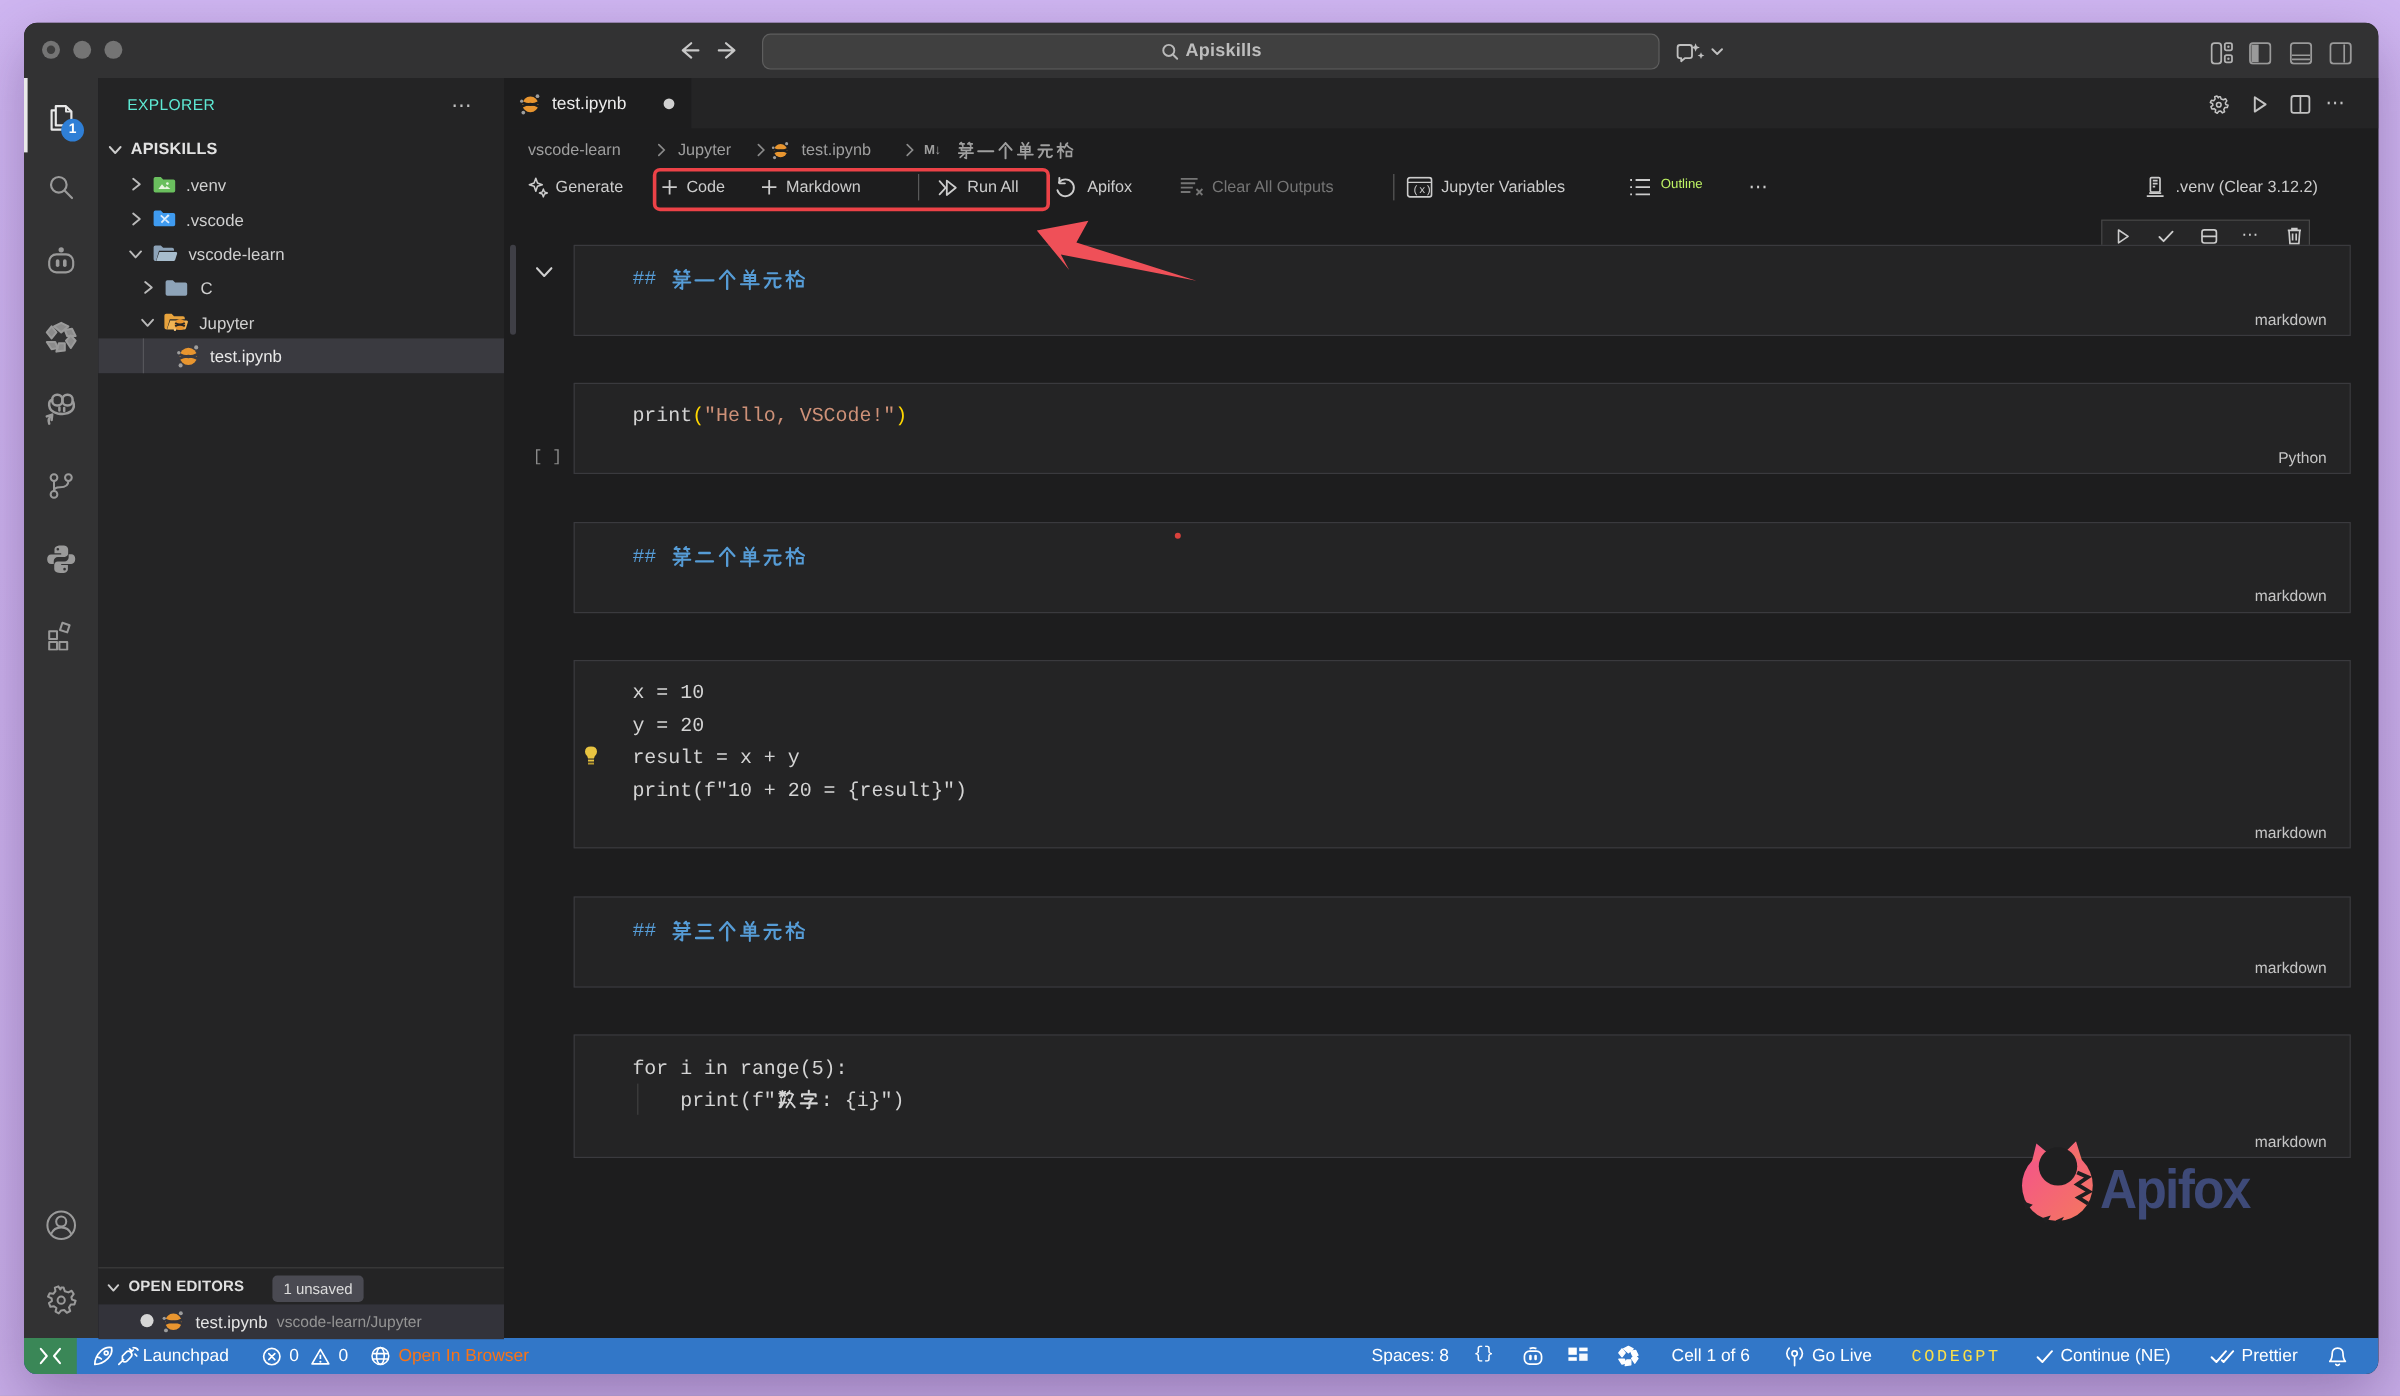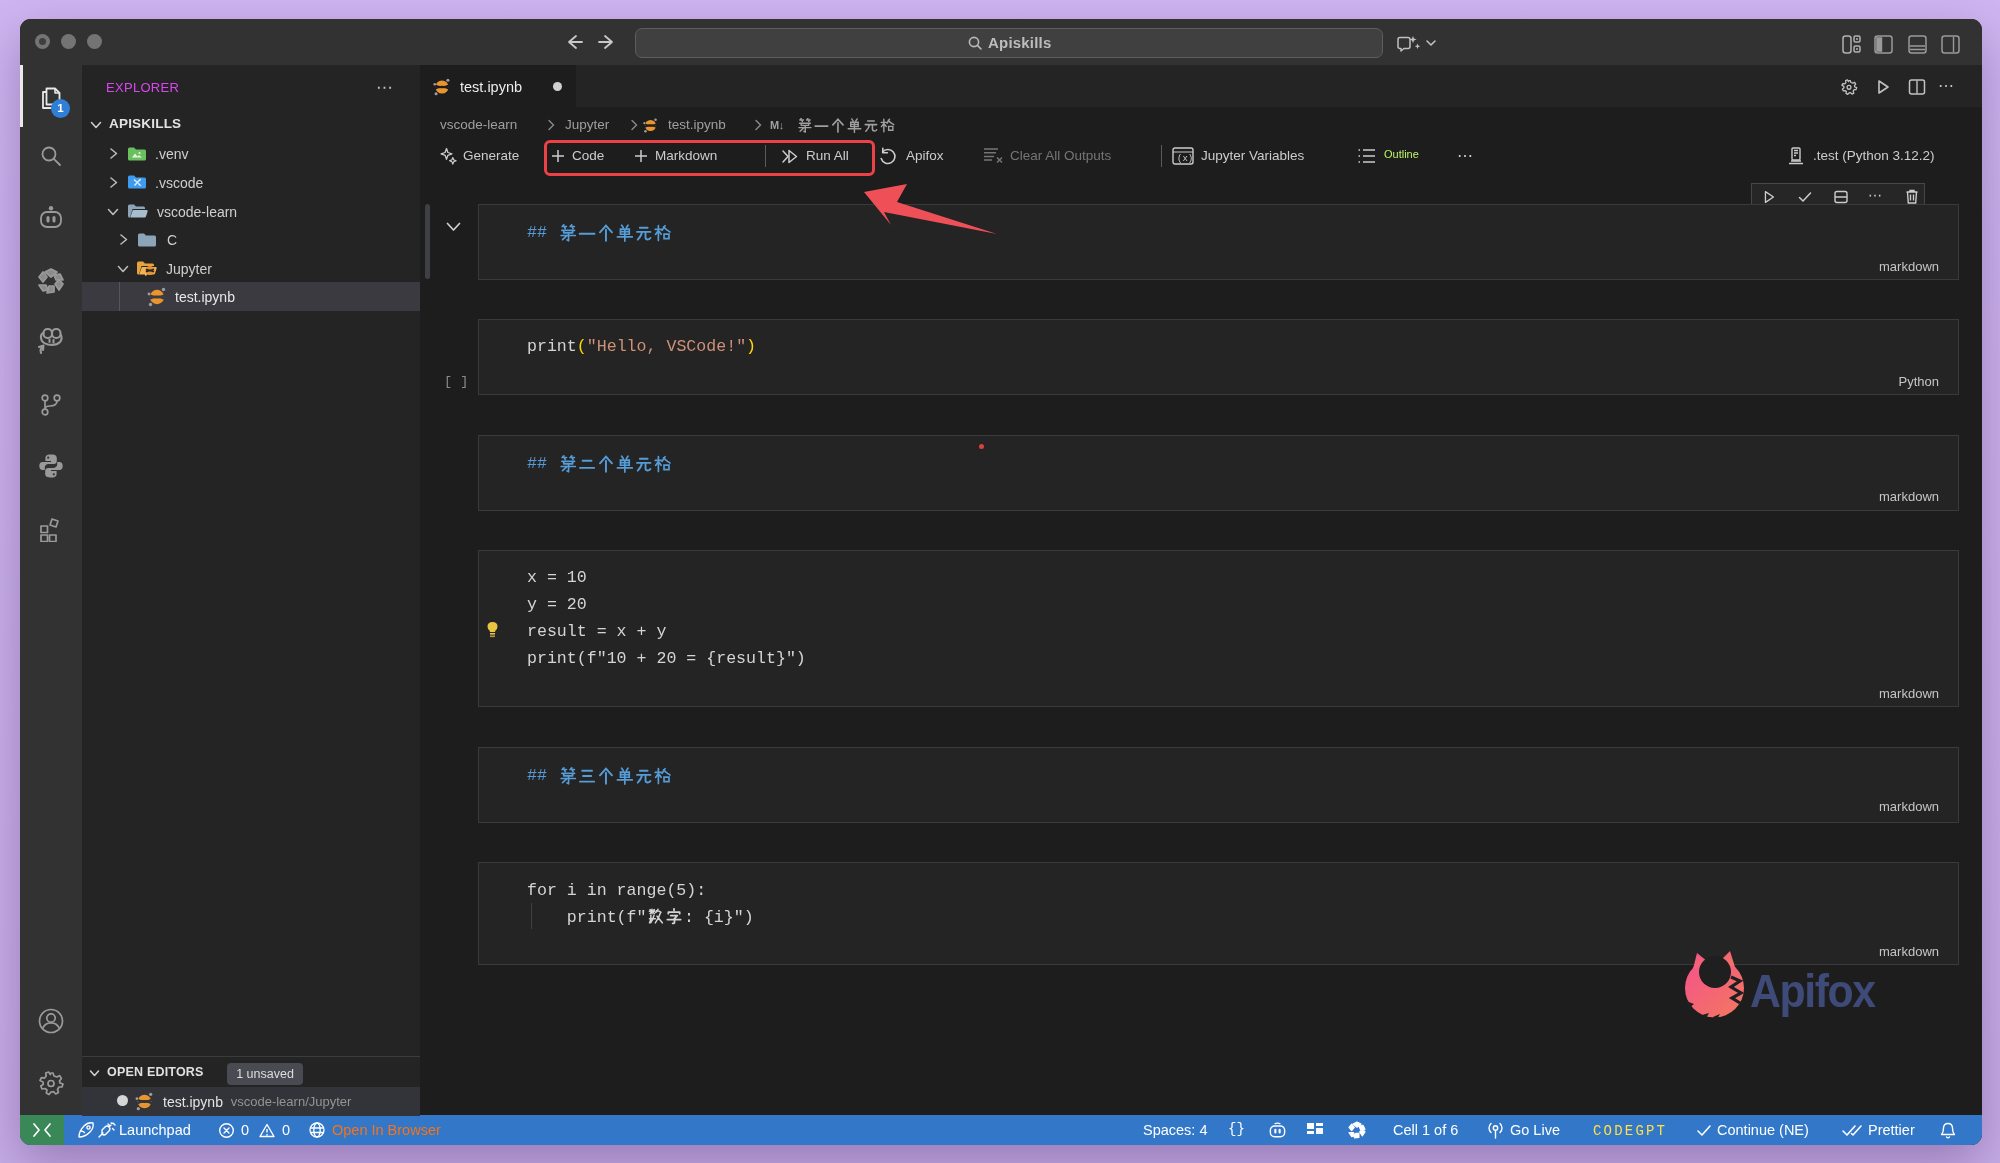--- a/index.html
+++ b/index.html
@@ -172,21 +172,21 @@
         <path d="M5.5 21.5 Q8 15.8 14 15.8 Q20 15.8 22.5 21.5"></path>
       </g>
     </svg>
 <svg class="a" style="left:17px;top:1050px" width="28" height="28" viewBox="0 0 28 28">
       <g stroke="#9a9a9a" stroke-width="1.7" fill="none">
         <path d="M14 4 L16 4 L17 7 L20 8 L22.7 6.6 L24.4 9.4 L22.5 12 L23 14 L26 15 L25 18 L22 18 L20.5 20.5 L21.5 23.5 L18.7 25 L16.5 22.7 L14 23 L12 25.5 L9.3 24 L10 21 L8 19.5 L5 20 L3.8 17 L6.3 15.2 L6 13 L3 11.5 L4.4 8.7 L7.4 9.2 L9.2 7 L8.7 4 L11.6 3 L13.3 5.6 Z" stroke-linejoin="round"></path>
         <circle cx="14" cy="14.5" r="3"></circle>
       </g>
     </svg>
 
-<div class="a" style="left:86px;top:61px;font-size:13px;color:#d946ef;letter-spacing:.3px;">EXPLORER</div>
+<div class="a" style="left:86px;top:61px;font-size:13px;color:#5eead4;letter-spacing:.3px;">EXPLORER</div>
 <div class="a" style="left:356px;top:58px;font-size:17px;color:#c0c0c0;letter-spacing:1px;">⋯</div>
 <svg class="a" style="left:69px;top:99px" width="14" height="14" viewBox="0 0 14 14">
       <path d="M2.5 4.5 L7 9.5 L11.5 4.5" stroke="#cccccc" stroke-width="1.6" fill="none" stroke-linecap="round" stroke-linejoin="round"></path>
     </svg>
 <div class="a" style="left:89px;top:97px;font-size:13.5px;font-weight:bold;color:#e2e2e2;letter-spacing:.2px;">APISKILLS</div>
 <svg class="a" style="left:87px;top:128px" width="13" height="13" viewBox="0 0 13 13">
       <path d="M4 2 L9.5 6.5 L4 11" stroke="#bababa" stroke-width="1.6" fill="none" stroke-linecap="round" stroke-linejoin="round"></path>
     </svg>
 <svg class="a" style="left:107px;top:127px" width="20" height="16" viewBox="0 0 20 16">
       <path d="M1 3 Q1 1.5 2.5 1.5 H7 L9 3.5 H17.5 Q19 3.5 19 5 V13 Q19 14.5 17.5 14.5 H2.5 Q1 14.5 1 13 Z" fill="#6abf5e"></path>
@@ -359,21 +359,21 @@
     </svg>
 <div class="a" style="left:1364px;top:129px;font-size:11px;color:#bef264;">Outline</div>
 <div class="a" style="left:1437px;top:127px;font-size:16px;color:#cccccc;">⋯</div>
 <svg class="a" style="left:1766px;top:127px" width="20" height="20" viewBox="0 0 20 20">
       <g stroke="#cccccc" stroke-width="1.4" fill="none">
         <rect x="6" y="2" width="8" height="12" rx="1"></rect>
         <path d="M8 4.5 H12 M8 7 H12 M8 9.5 H10"></path>
         <path d="M3 17.5 H17 M5 15 H15"></path>
       </g>
     </svg>
-<div class="a" style="left:1793px;top:129px;font-size:13.5px;color:#cccccc;">.test (Python 3.12.2)</div>
+<div class="a" style="left:1793px;top:129px;font-size:13.5px;color:#cccccc;">.venv (Clear 3.12.2)</div>
 
 <div class="a" style="left:524px;top:121px;width:331px;height:36px;border:3.5px solid #ec4247;border-radius:6px;z-index:60;"></div>
 <svg class="a" style="left:840px;top:162px;z-index:60" width="145" height="62" viewBox="0 0 145 62">
       <path d="M4 11 L47 3 L37 21 L137 53 L24 31 L31 44 Z" fill="#ef5058"></path>
     </svg>
 
 <div class="a" style="left:1731px;top:164px;width:174px;height:28px;background:#262627;border:1px solid #474747;"></div>
 <svg class="a" style="left:1741px;top:170px" width="16" height="16" viewBox="0 0 18 18">
       <path d="M5 3 L14 9 L5 15 Z" stroke="#cccccc" stroke-width="1.5" fill="none" stroke-linejoin="round"></path>
     </svg>
@@ -506,21 +506,21 @@
     </svg>
 <div class="a" style="left:262px;top:1103px;font-size:14.5px;color:#fff;">0</div>
 <svg class="a" style="left:288px;top:1102px" width="18" height="18" viewBox="0 0 18 18">
       <g stroke="#fff" stroke-width="1.3" fill="none">
         <circle cx="9" cy="9" r="7"></circle>
         <ellipse cx="9" cy="9" rx="3.2" ry="7"></ellipse>
         <path d="M2.3 7 H15.7 M2.3 11.5 H15.7"></path>
       </g>
     </svg>
 <div class="a" style="left:312px;top:1103px;font-size:14.5px;color:#f97316;">Open In Browser</div>
-<div class="a" style="left:1123px;top:1103px;font-size:14.5px;color:#fff;">Spaces: 4</div>
+<div class="a" style="left:1123px;top:1103px;font-size:14.5px;color:#fff;">Spaces: 8</div>
 <div class="a" style="left:1208px;top:1102px;font-size:14px;color:#fff;font-family:'Liberation Mono',monospace;">{}</div>
 <svg class="a" style="left:1247px;top:1102px" width="21" height="20" viewBox="0 0 28 28">
       <rect x="4" y="7" width="20" height="15" rx="6" stroke="#fff" stroke-width="2" fill="none"></rect>
       <path d="M10 4 Q14 2 18 4" stroke="#fff" stroke-width="2" fill="none"></path>
       <rect x="9.5" y="11" width="3" height="6.5" rx="1.5" fill="#fff"></rect>
       <rect x="15.5" y="11" width="3" height="6.5" rx="1.5" fill="#fff"></rect>
     </svg>
 <svg class="a" style="left:1286px;top:1103px" width="18" height="16" viewBox="0 0 18 16">
       <g fill="#fff">
         <rect x="1" y="1" width="7" height="6"></rect>

